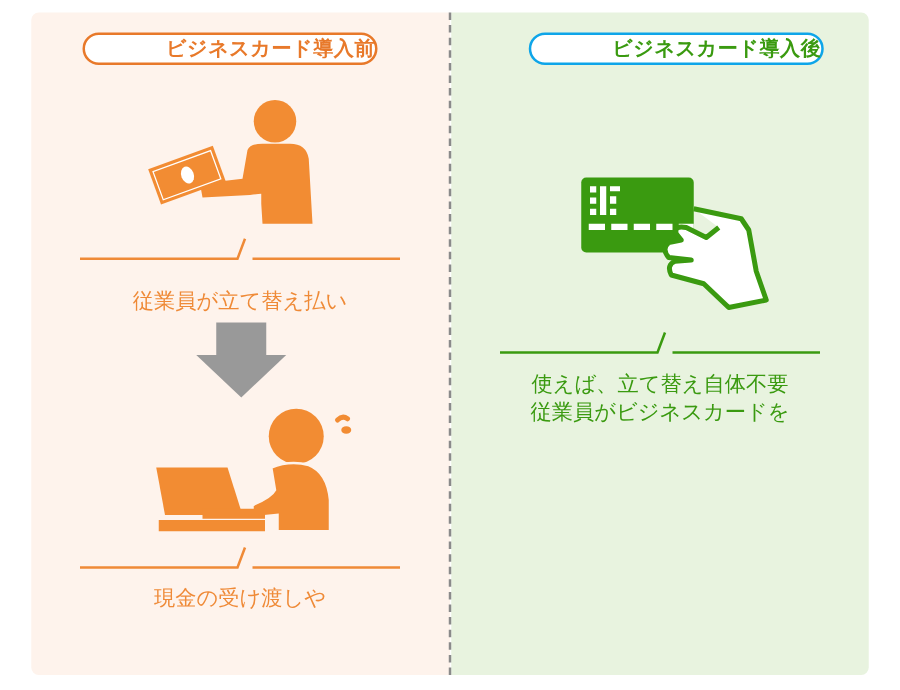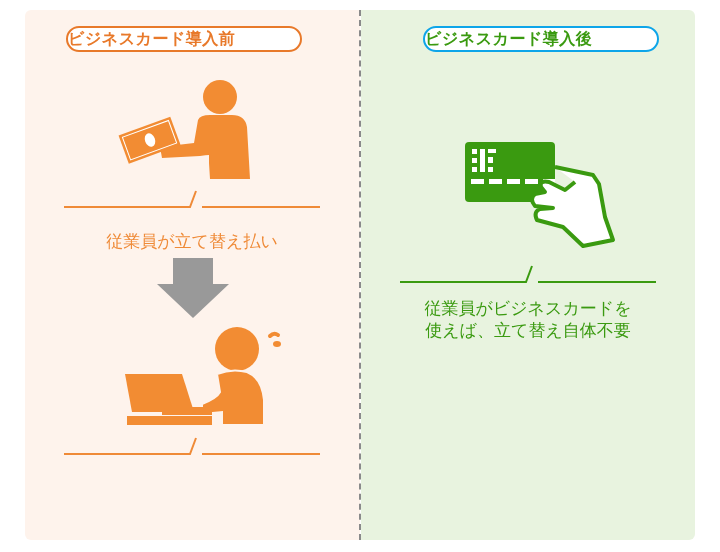--- a/index.html
+++ b/index.html
@@ -4,21 +4,21 @@
 <style>
   html, body { margin:0; padding:0; background:#ffffff; }
   body { width:720px; height:552px; position:relative; overflow:hidden;
          font-family:"DejaVu Sans", "Liberation Sans", sans-serif; }
   .panel { position:absolute; top:10px; height:530px; }
   .panel.left { left:25px; width:335px; background:#fef3ec; border-radius:6px 0 0 6px; }
   .panel.right { left:361px; width:334px; background:#e8f3df; border-radius:0 6px 6px 0; }
   .divider { position:absolute; left:359px; top:10px; height:530px; width:0;
              border-left:2px dashed #8a8a8a; }
   .pill { position:absolute; top:26px; height:26px; border-radius:14px; background:#fff;
-          font-weight:bold; font-size:16px; line-height:22px; text-align:left;
+          font-weight:bold; font-size:16px; line-height:22px; text-align:right;
           box-sizing:border-box; letter-spacing:0.5px; }
   .pill.orange { left:66px; width:236px; border:2px solid #e8792a; color:#e8792a; }
   .pill.green  { left:423px; width:236px; border:2px solid #0ea5e9; color:#3a9a10; }
   .caption { position:absolute; text-align:center; font-size:17px; line-height:22px; }
   .caption.orange { color:#ef8a37; }
   .caption.green { color:#3a9a10; }
   svg { position:absolute; overflow:visible; }
 </style>
 </head>
 <body>
@@ -60,20 +60,21 @@
   <rect x="40" y="85" width="50" height="8" fill="#f28c33"></rect>
   <rect x="5" y="94" width="85" height="9" fill="#f28c33"></rect>
 </svg>
 
 <svg style="left:62px;top:434px;" width="260" height="25" viewBox="0 0 260 25">
   <path d="M2 20 L128 20 L134 4" stroke="#ef8a37" stroke-width="2" fill="none"></path>
   <path d="M140 20 L258 20" stroke="#ef8a37" stroke-width="2" fill="none"></path>
 </svg>
 
 <div class="caption orange" style="left:62px;width:260px;top:468px;">
+  <div>現金の受け渡しや</div>
 </div>
 
 <div class="pill green">ビジネスカード導入後</div>
 
 <svg style="left:465px;top:142px;" width="150" height="105" viewBox="0 0 150 105">
   <rect x="0" y="0" width="90" height="60" rx="4" fill="#3a9a10"></rect>
   <rect x="7" y="7" width="5" height="5" fill="#fff"></rect>
   <rect x="7" y="16" width="5" height="5" fill="#fff"></rect>
   <rect x="7" y="25" width="5" height="5" fill="#fff"></rect>
   <rect x="15" y="7" width="5" height="23" fill="#fff"></rect>
@@ -87,15 +88,15 @@
   <rect x="78" y="37" width="12" height="5" fill="#fff"></rect>
   <path d="M90 25 L128 33 L134 42 L140 75 L148 98 L118 104 L98 85 L72 78 Q68 70 75 67 L88 66 L70 64 Q64 57 70 52 L80 50 L76 45 Q74 38 84 40 L100 48 L110 40" fill="#fff" stroke="#3a9a10" stroke-width="4" stroke-linejoin="round"></path>
 </svg>
 
 <svg style="left:398px;top:262px;" width="260" height="25" viewBox="0 0 260 25">
   <path d="M2 20 L128 20 L134 4" stroke="#3a9a10" stroke-width="2" fill="none"></path>
   <path d="M140 20 L258 20" stroke="#3a9a10" stroke-width="2" fill="none"></path>
 </svg>
 
 <div class="caption green" style="left:390px;width:276px;top:297px;">
+  <div>使えば、立て替え自体不要</div>
   <div>従業員がビジネスカードを</div>
-  <div>使えば、立て替え自体不要</div>
 </div>
 
 </body></html>

